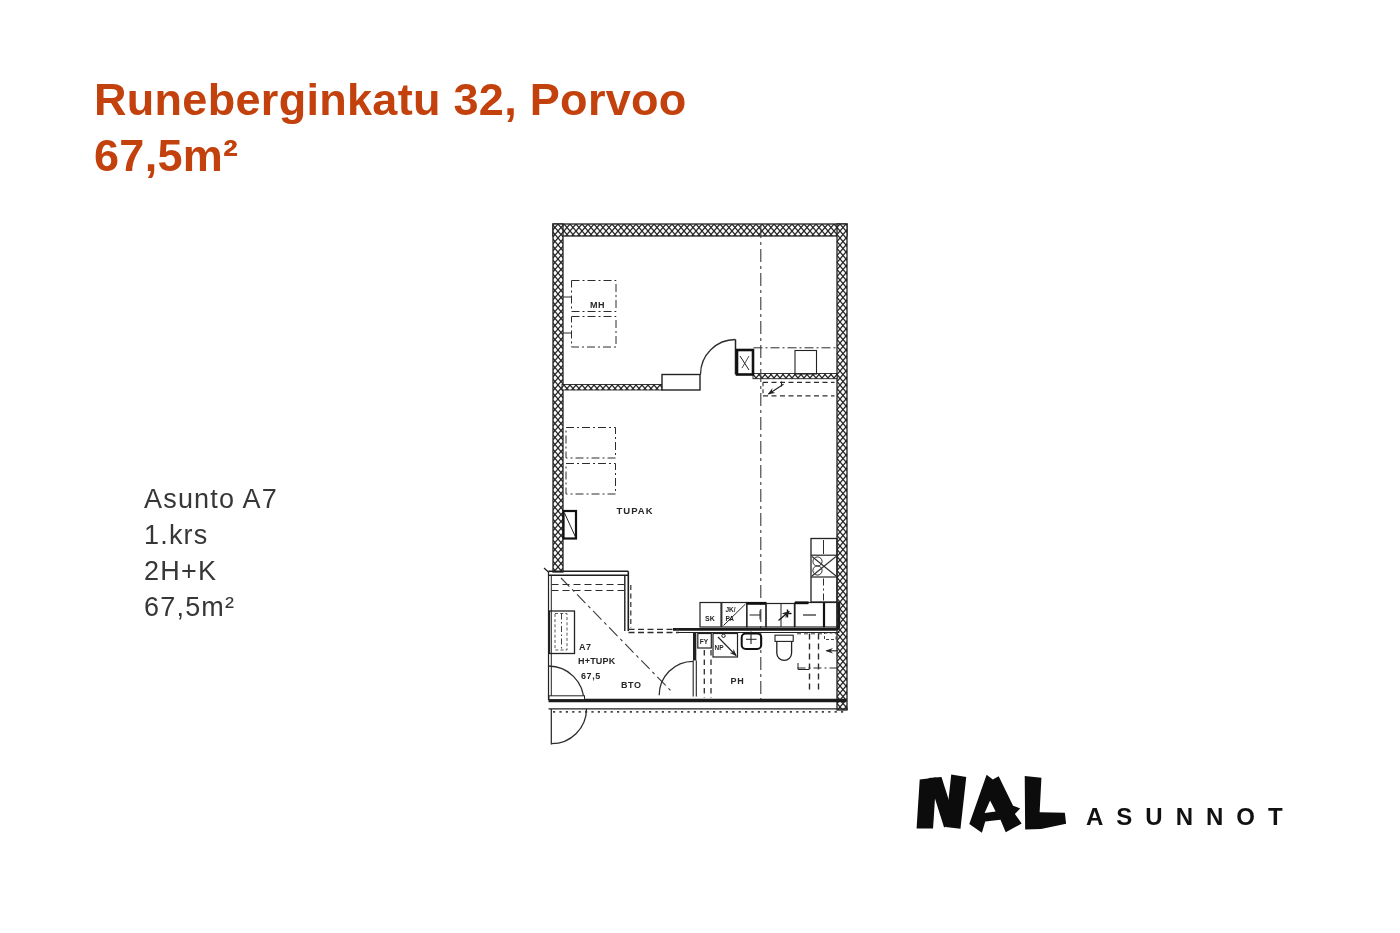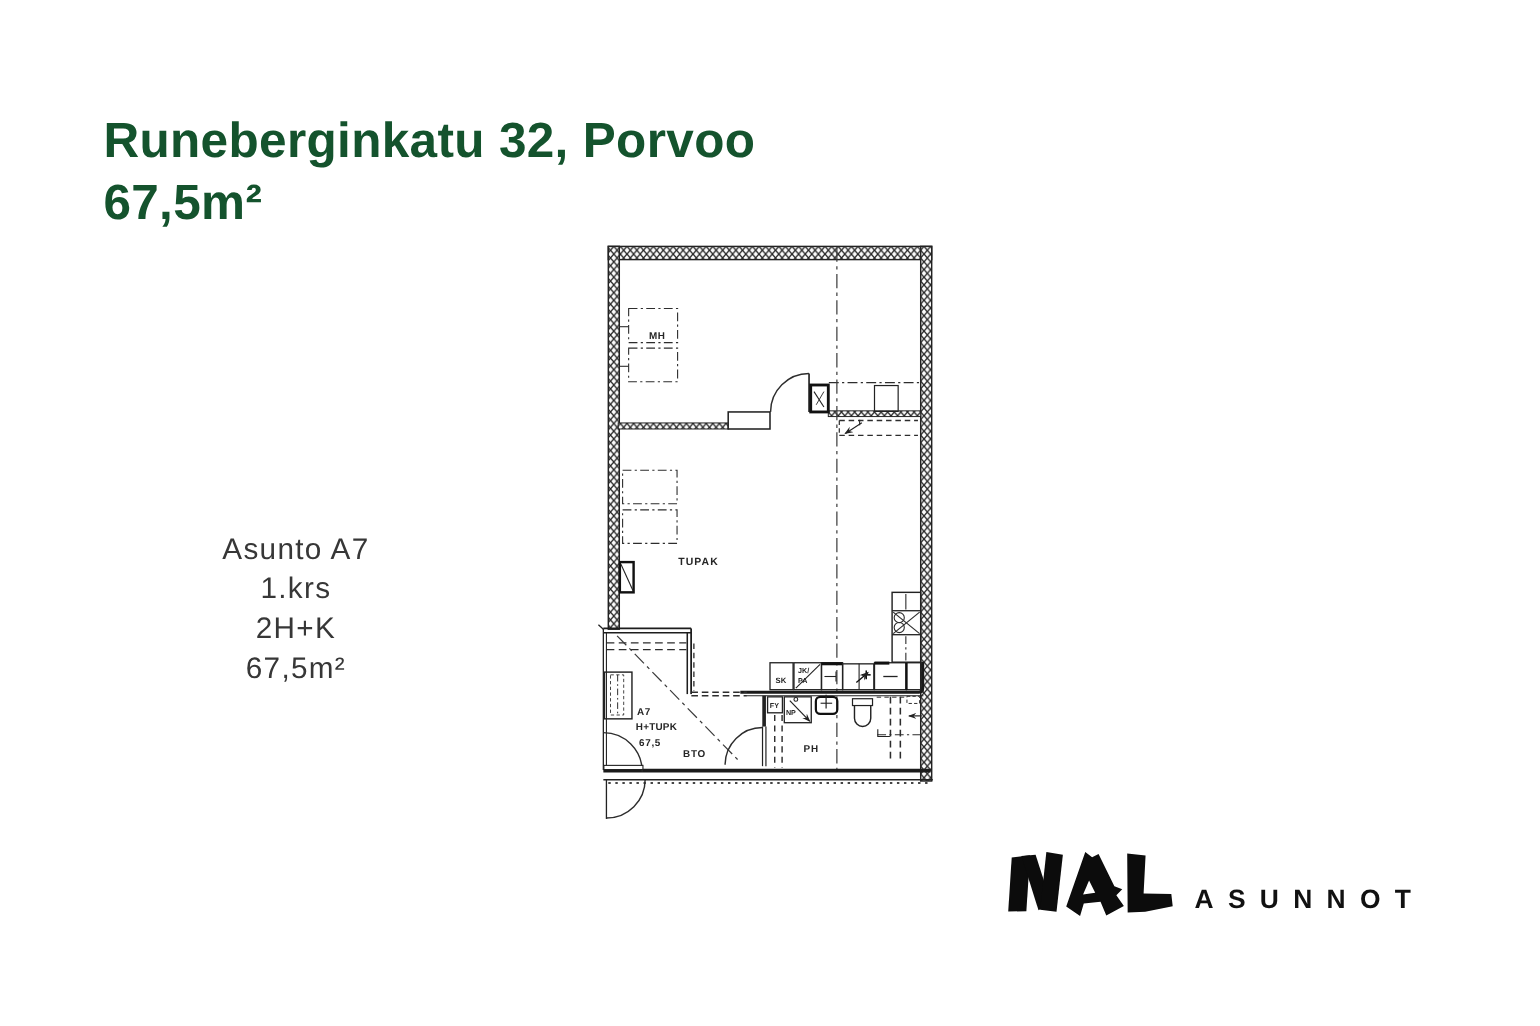--- a/index.html
+++ b/index.html
@@ -1,20 +1,20 @@
 <!DOCTYPE html>
 <html><head>
 <meta charset="utf-8">
 <style>
   html,body{margin:0;padding:0;background:#fff;}
   #page{position:relative;width:1400px;height:933px;background:#ffffff;overflow:hidden;
         font-family:"Liberation Sans",sans-serif;}
-  #title{position:absolute;left:94px;top:100px;font-weight:bold;font-size:45px;
-         line-height:56px;color:#14532d;letter-spacing:0.3px;}
-  #leftblock{position:absolute;left:144px;top:481px;width:250px;text-align:center;
+  #title{position:absolute;left:94px;top:72px;font-weight:bold;font-size:45px;
+         line-height:56px;color:#c2410c;letter-spacing:0.3px;}
+  #leftblock{position:absolute;left:144px;top:481px;width:250px;
          font-size:27px;line-height:36px;color:#373737;font-weight:normal;letter-spacing:1.2px;}
   #plansvg{position:absolute;left:540px;top:178px;}
   #nalsvg{position:absolute;left:905px;top:764px;}
   .pl{font-family:"Liberation Sans",sans-serif;fill:#262626;}
 </style>
 </head>
 <body>
 <div id="page">
   <div id="title">Runeberginkatu 32, Porvoo<br>67,5m²</div>
   <div id="leftblock">Asunto A7<br>1.krs<br>2H+K<br>67,5m²</div>

